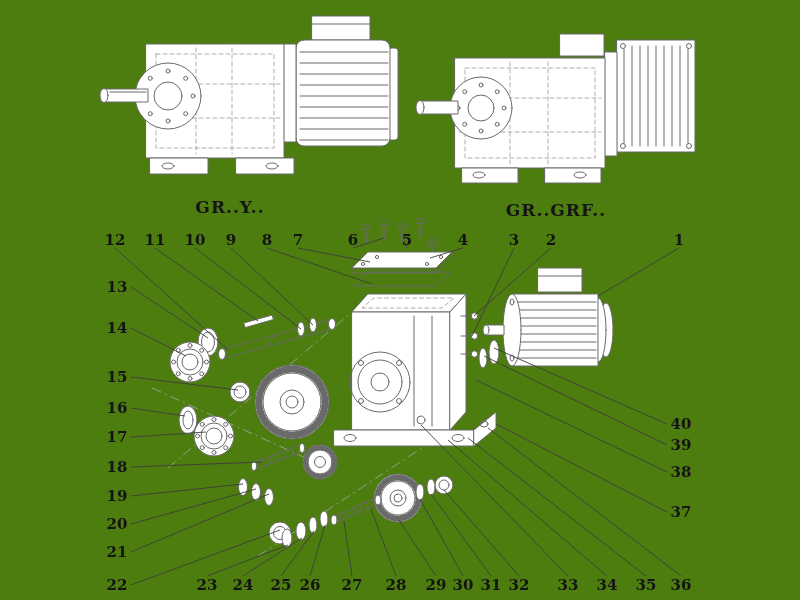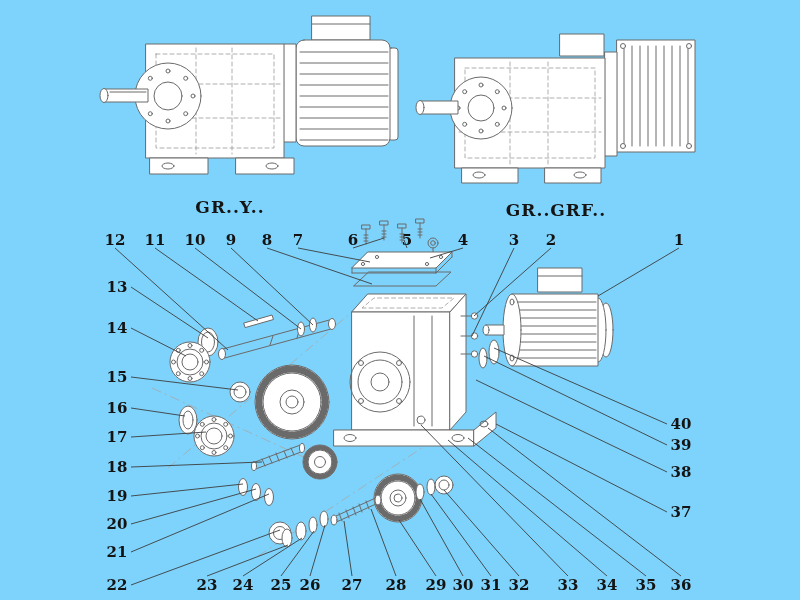--- a/index.html
+++ b/index.html
@@ -1,19 +1,19 @@
 <!DOCTYPE html>
 <html style="--line: #6a6a6a; --label: #141414; --leader: #3d3d3d;"><head>
 <meta charset="utf-8">
 <style>
   html, body { margin: 0; padding: 0; background: #ffffff; }
   .canvas {
     position: relative;
     width: 800px; height: 600px;
-    background: #7dd3fc;
+    background: #4d7c0f;
     font-family: "DejaVu Serif", serif;
     overflow: hidden;
   }
   svg { display: block; }
   .art {
     stroke: var(--line, #6a6a6a);
     stroke-width: 1;
     fill: none;
     stroke-linecap: round;
     stroke-linejoin: round;

